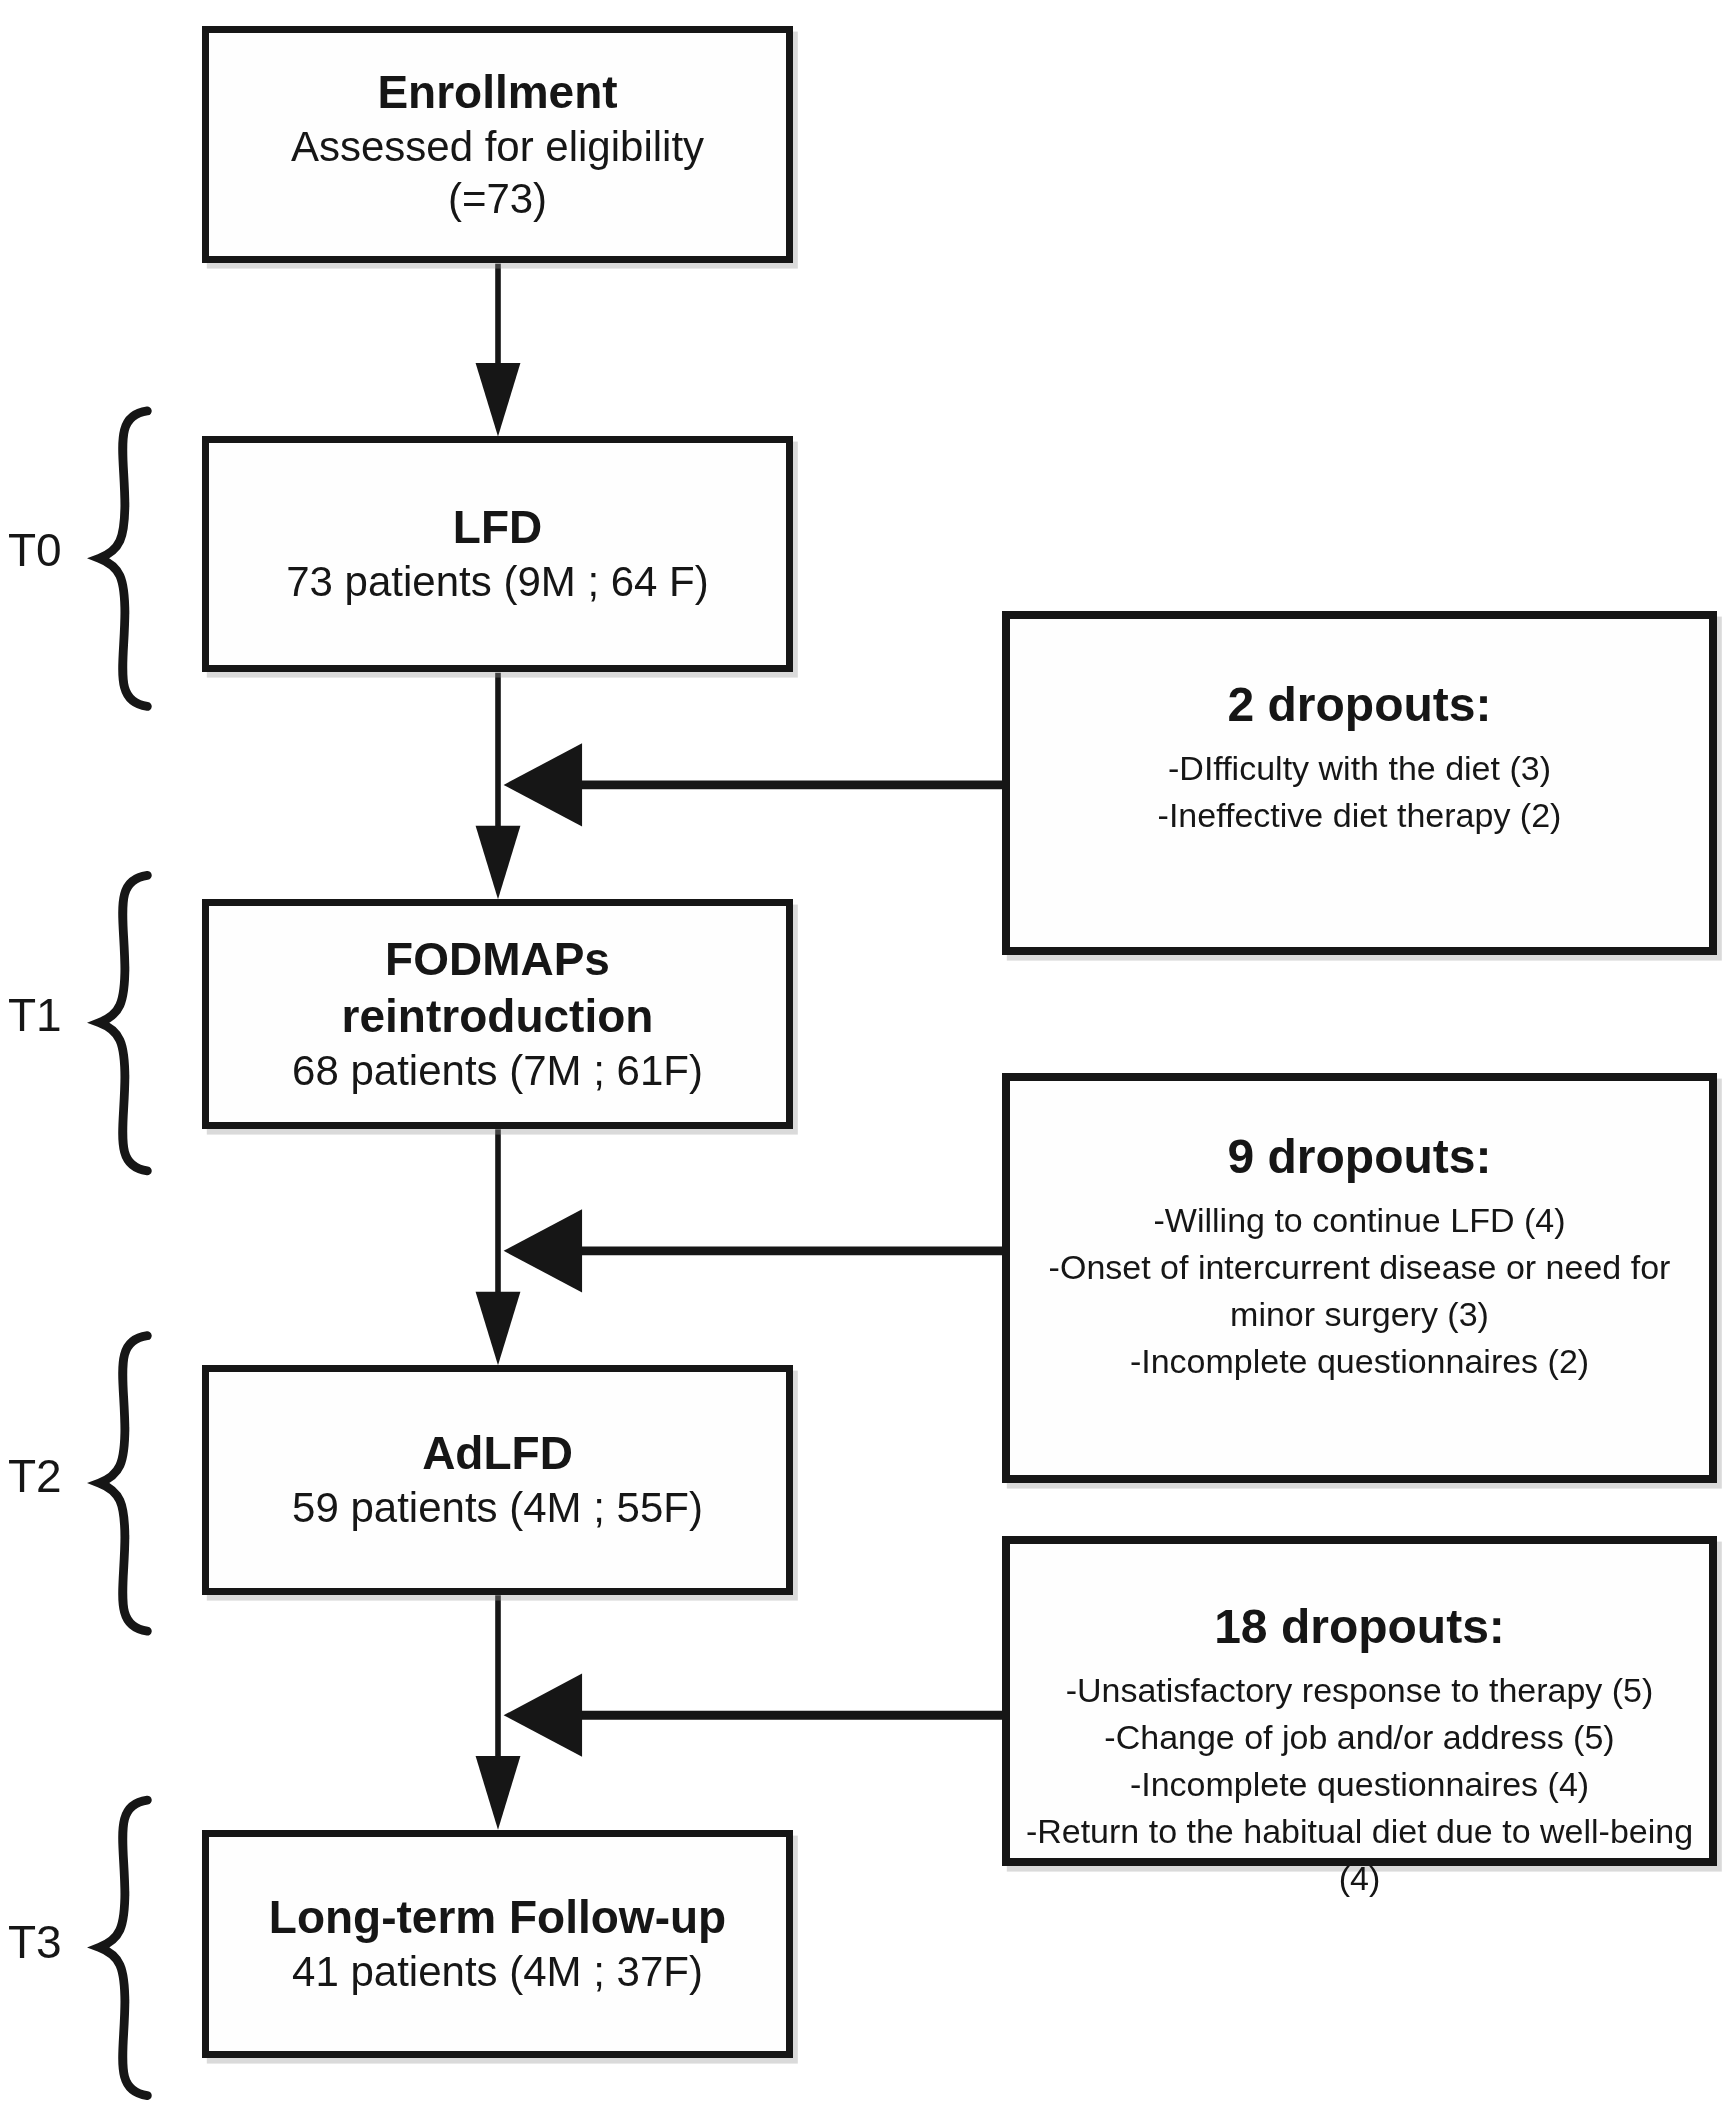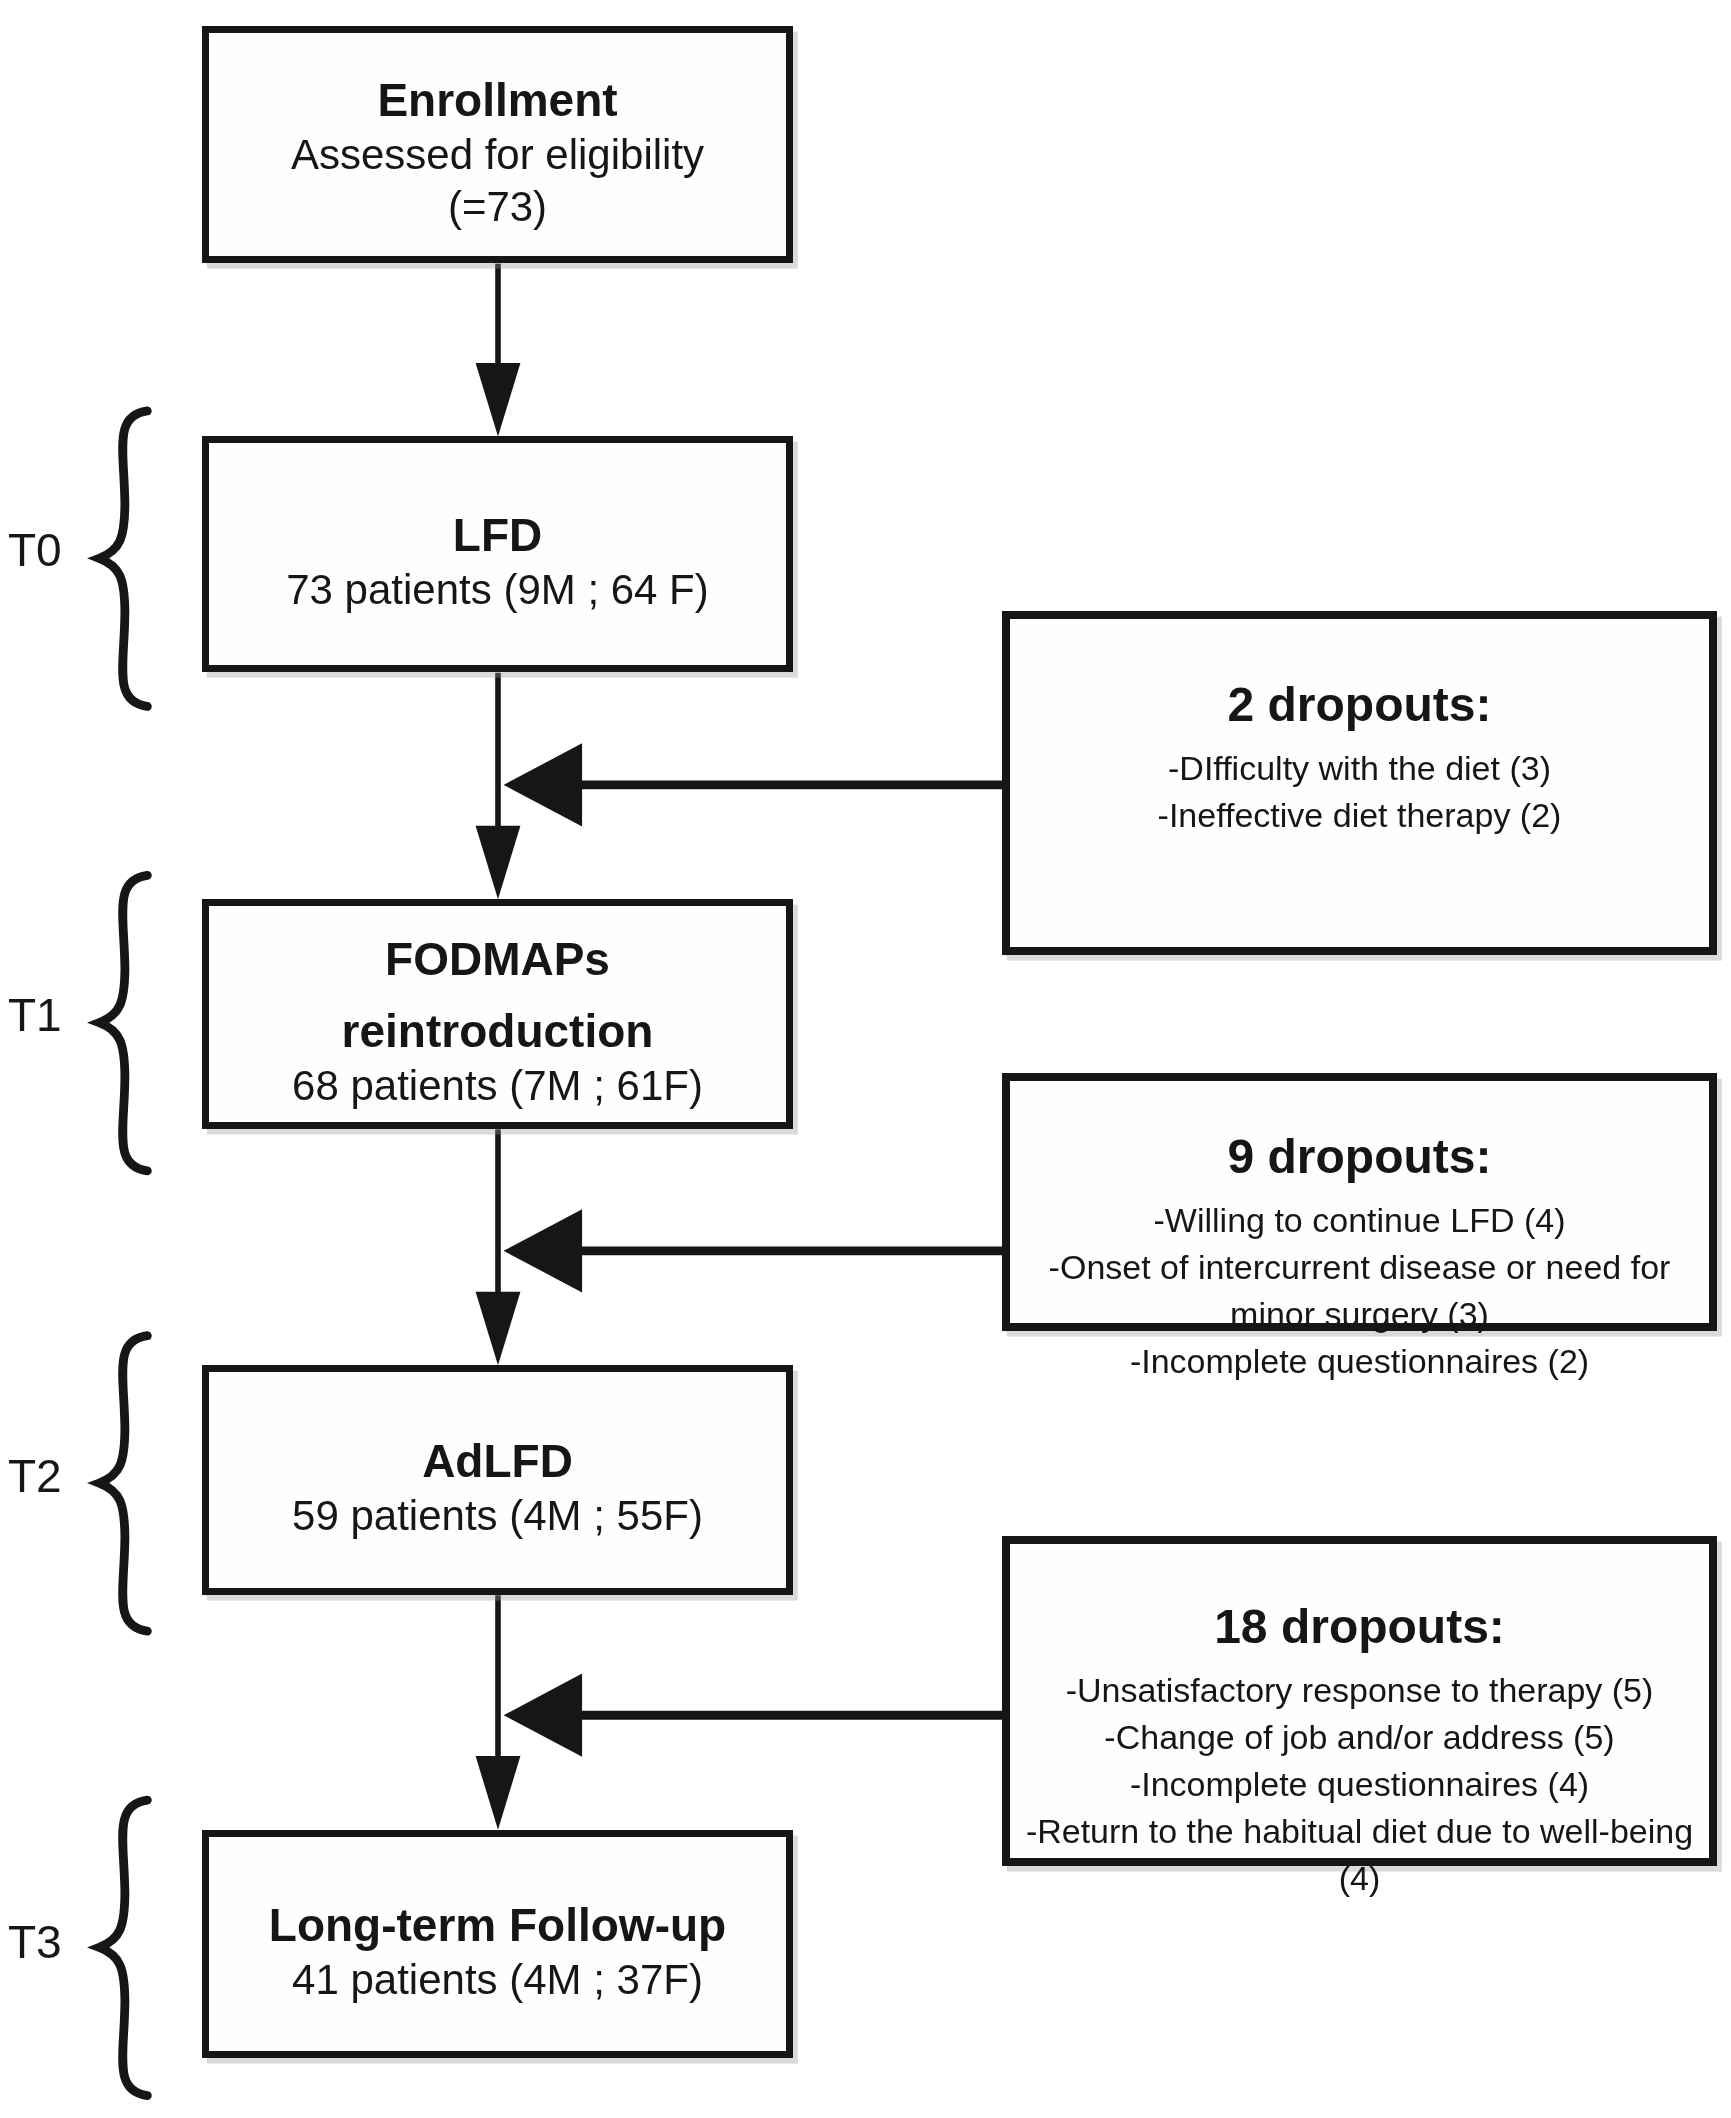--- a/index.html
+++ b/index.html
@@ -34,21 +34,20 @@
     display: flex;
     flex-direction: column;
     align-items: center;
     justify-content: center;
     text-align: center;
     line-height: 1.24;
   }
   .main-box .box-title {
     font-weight: bold;
     font-size: 46px;
-    margin-top: 15px;
   }
   .main-box .box-subtitle,
   .main-box .box-line {
     font-size: 42px;
   }
   .dropout-box {
     position: absolute;
     left: 1002px;
     width: 715px;
     box-sizing: border-box;
@@ -78,21 +77,21 @@
     text-align: left;
     font-size: 46px;
     line-height: 1.1;
   }
   #box-enrollment { top: 26.4px;   height: 237px; }
   #box-t0         { top: 436px;  height: 236px; }
   #box-t1         { top: 899px; height: 230px; }
   #box-t2         { top: 1365px; height: 230px; }
   #box-t3         { top: 1830px; height: 228px; }
   #dropout-1 { top: 611px;  height: 344px; padding-top: 58px; }
-  #dropout-2 { top: 1073px; height: 258px; padding-top: 48px; }
+  #dropout-2 { top: 1073px; height: 410px; padding-top: 48px; }
   #dropout-3 { top: 1536px; height: 330px; padding-top: 55px; }
   #stage-label-t0 { top: 525px;  }
   #stage-label-t1 { top: 990px; }
   #stage-label-t2 { top: 1451px; }
   #stage-label-t3 { top: 1917px; }
 </style>
 </head>
 <body>
 
 <div class="canvas">

